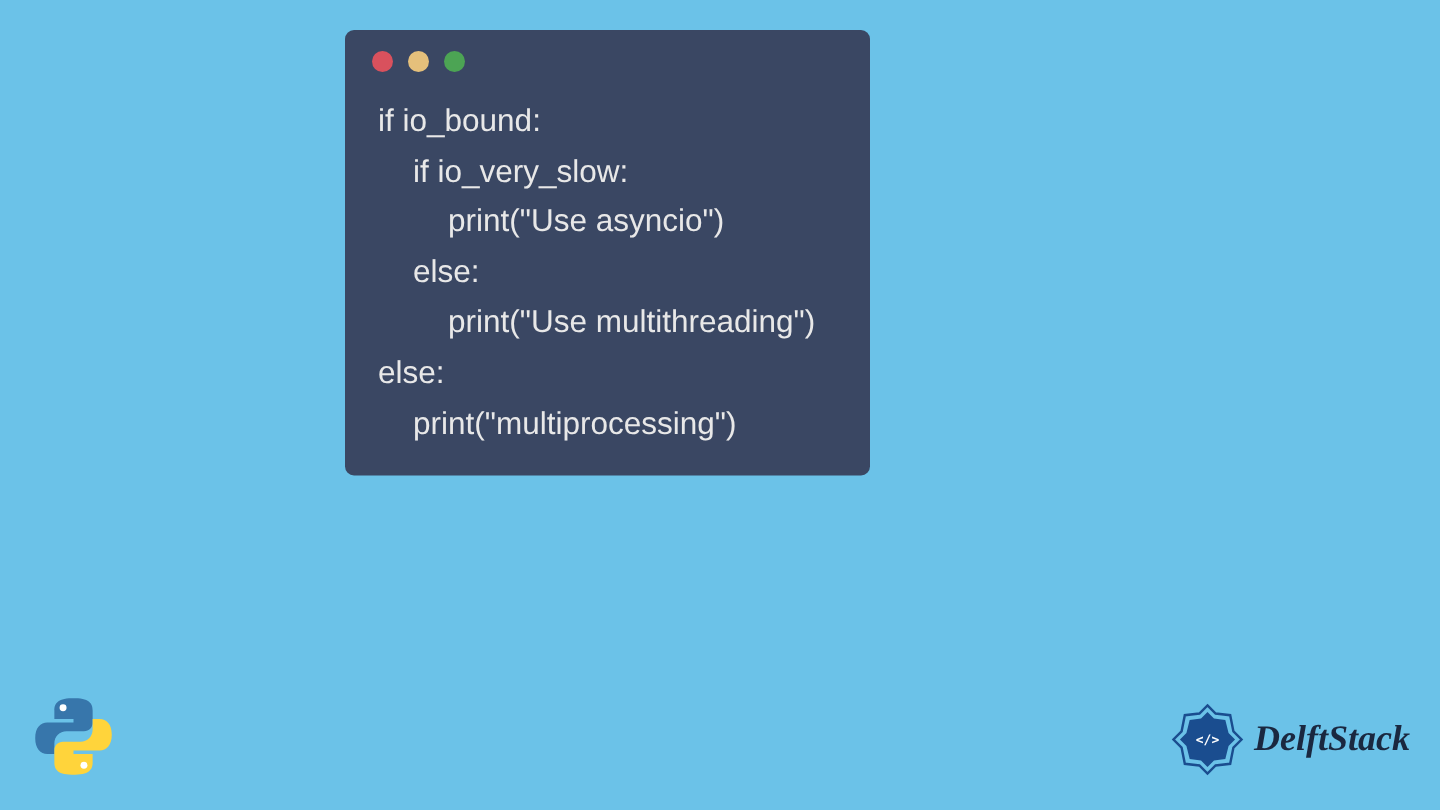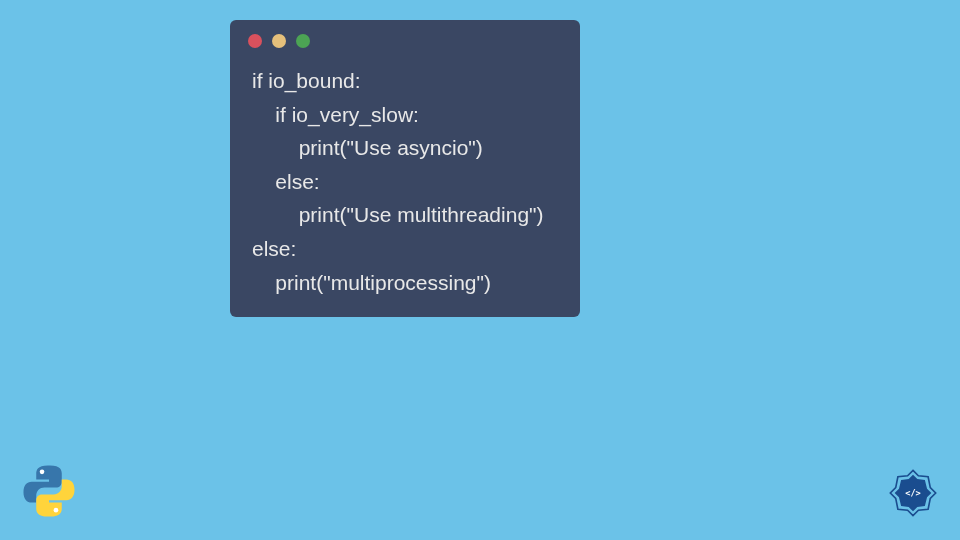--- a/index.html
+++ b/index.html
@@ -101,13 +101,14 @@
 <div class="delftstack-logo">
   <div class="delft-badge">
     <svg viewBox="0 0 100 100" width="54" height="54">
       <g transform="translate(50,50)">
         <polygon points="0,-42 10,-32 28,-30 32,-10 42,0 32,10 28,30 10,32 0,42 -10,32 -28,30 -32,10 -42,0 -32,-10 -28,-30 -10,-32" fill="none" stroke="#1a4d8f" stroke-width="3"></polygon>
         <polygon points="0,-34 8,-26 22,-24 26,-8 34,0 26,8 22,24 8,26 0,34 -8,26 -22,24 -26,8 -34,0 -26,-8 -22,-24 -8,-26" fill="#1a4d8f"></polygon>
         <text x="0" y="6" text-anchor="middle" fill="#ffffff" font-size="16" font-family="monospace" font-weight="bold">&lt;/&gt;</text>
       </g>
     </svg>
   </div>
+  <span class="delft-text">DelftStack</span>
 </div>
 
 </body></html>

